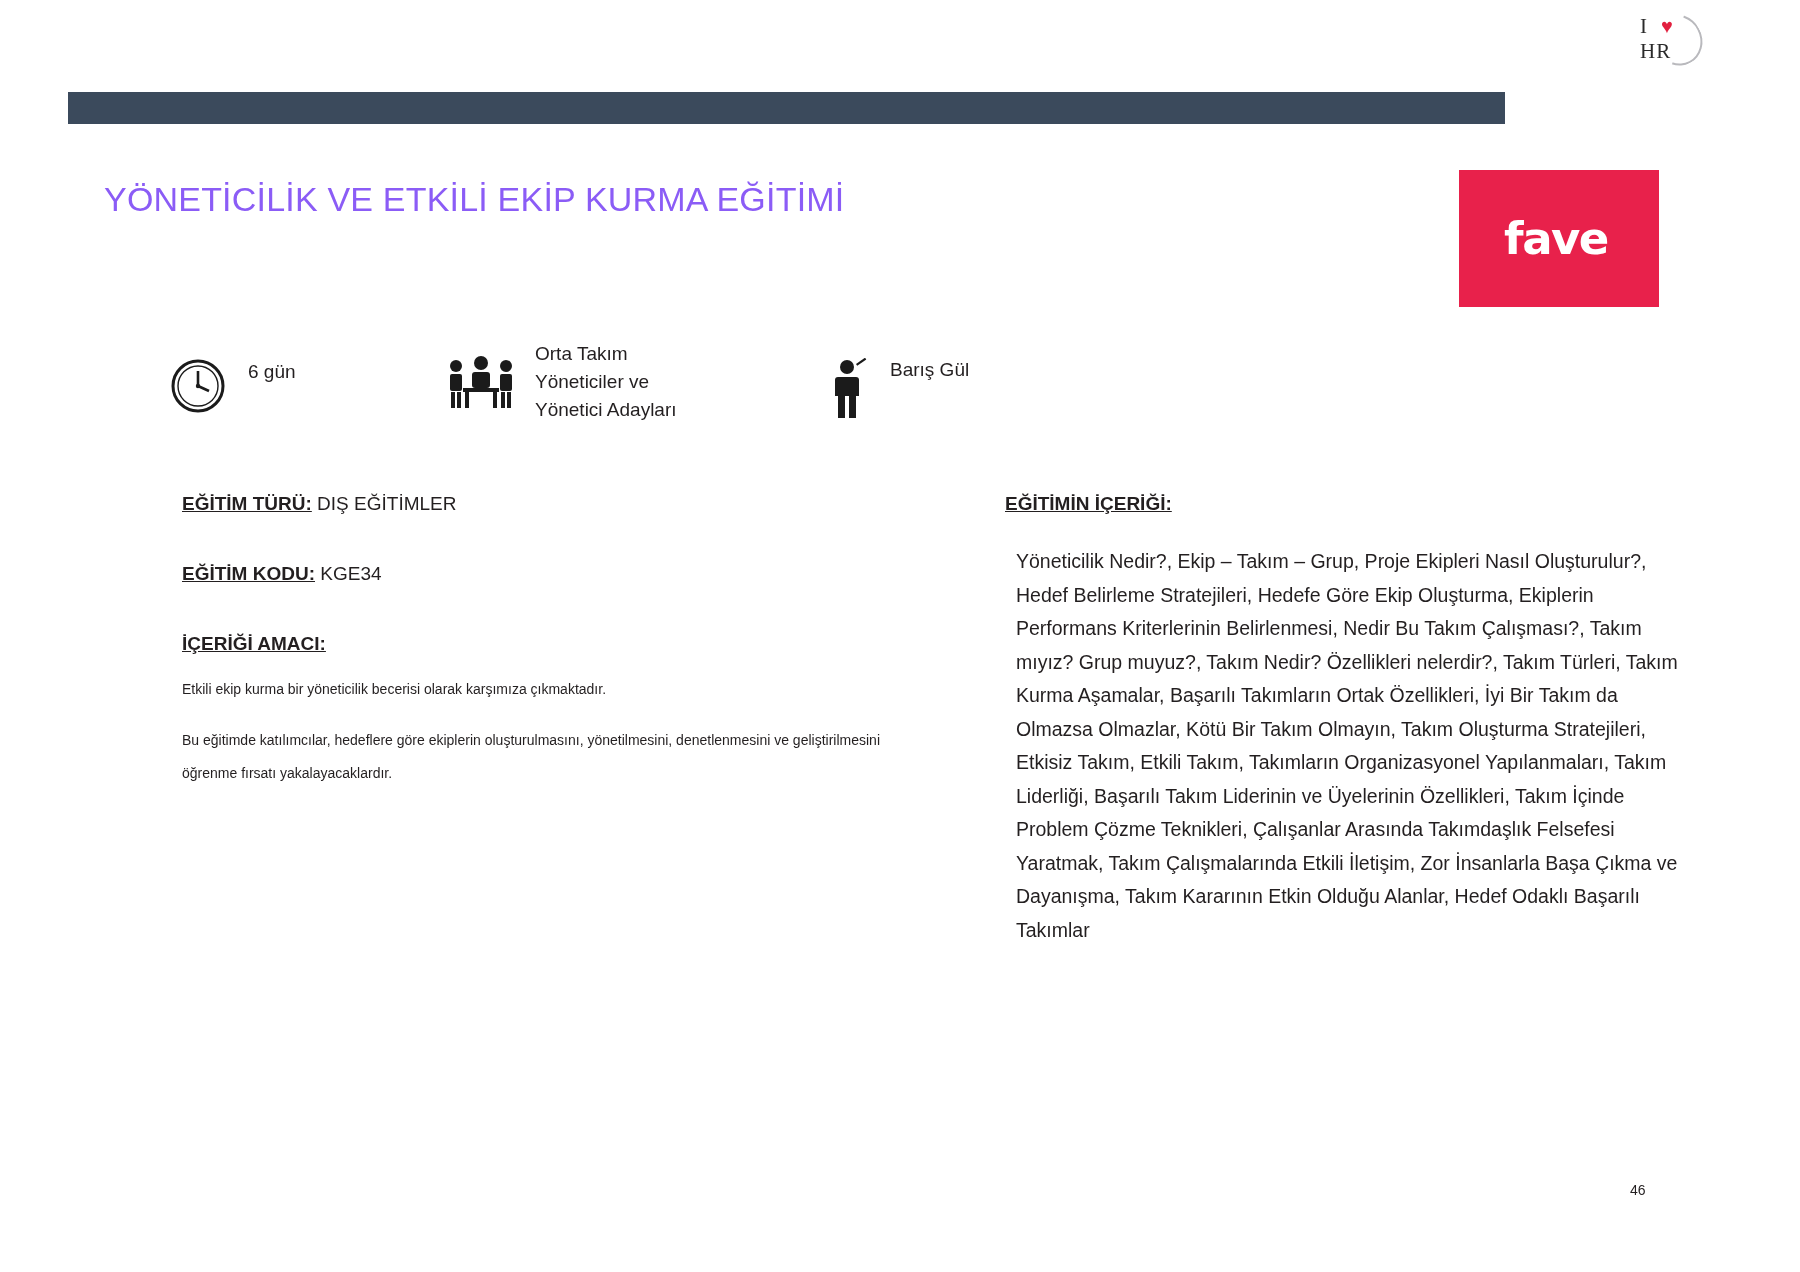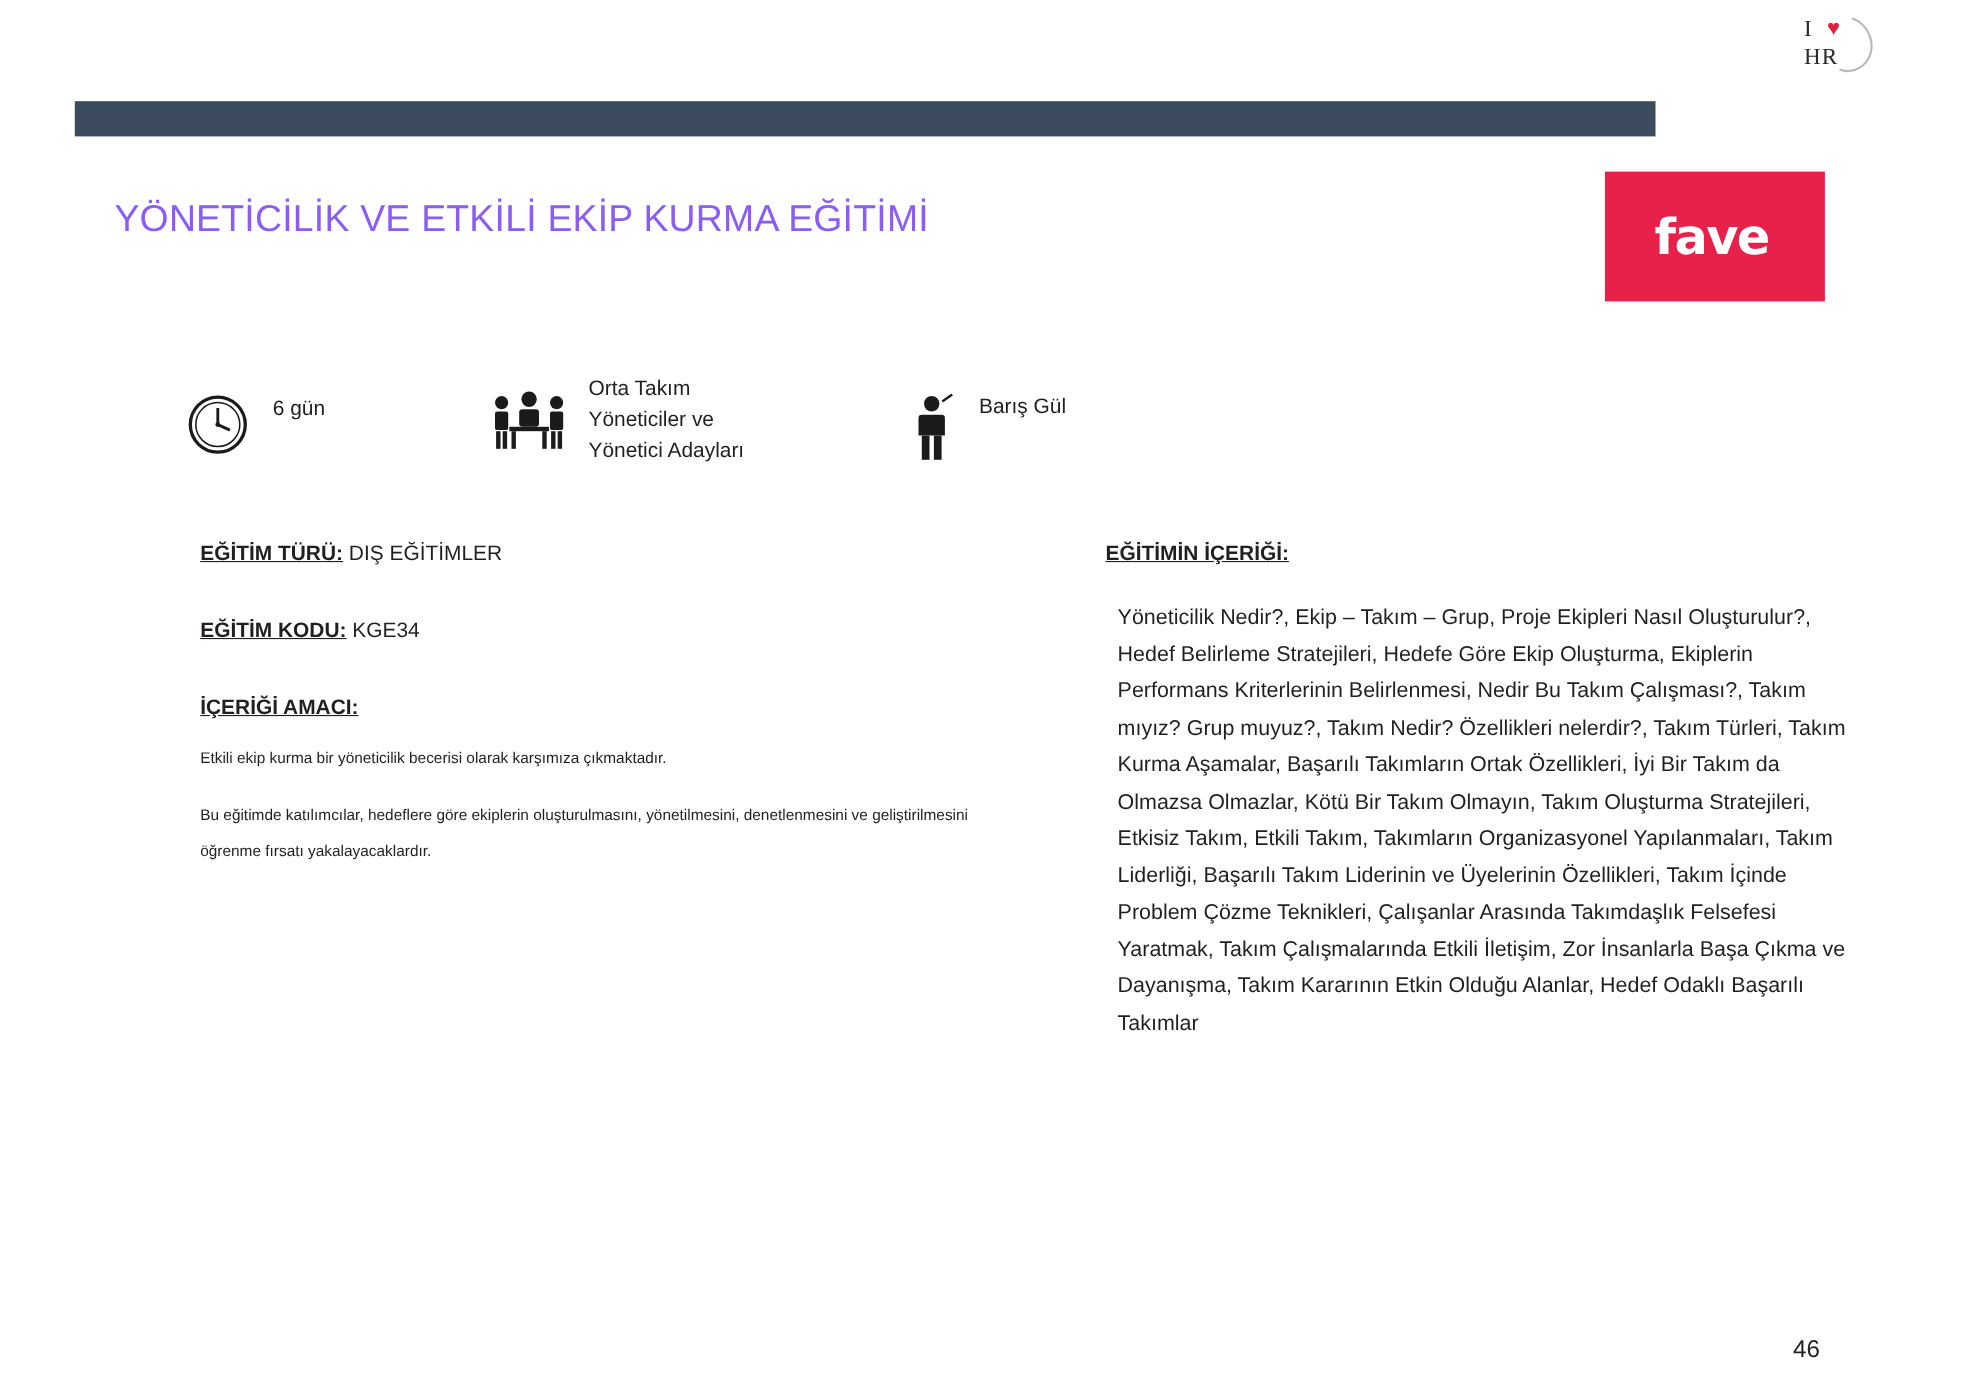--- a/index.html
+++ b/index.html
@@ -79,23 +79,23 @@
     font-weight: normal;
     letter-spacing: 0.2px;
     color: #8b5cf6;
     margin: 0;
   }
 
   
   .fave-logo {
     position: absolute;
     left: 1459px;
-    top: 156px;
+    top: 170px;
     width: 200px;
-    height: 118px;
+    height: 137px;
     background: #e8214b;
     display: flex;
     align-items: center;
     justify-content: center;
   }
   .fave-logo .fave-word {
     color: #ffffff;
     font-family: "DejaVu Sans", sans-serif;
     font-size: 45px;
     font-weight: bold;
@@ -167,22 +167,22 @@
     font-size: 19.5px;
     line-height: 33.5px;
     color: #231f20;
     margin: 11px;
   }
 
   
   .page-number {
     position: absolute;
     left: 1630px;
-    top: 1214px;
-    font-size: 22px;
+    top: 1182px;
+    font-size: 14px;
     color: #231f20;
   }
 </style>
 </head>
 <body>
 
 <div class="ihr-logo">
   <div class="ihr-swoosh"></div>
   <div class="ihr-text">
     <div>I</div>

